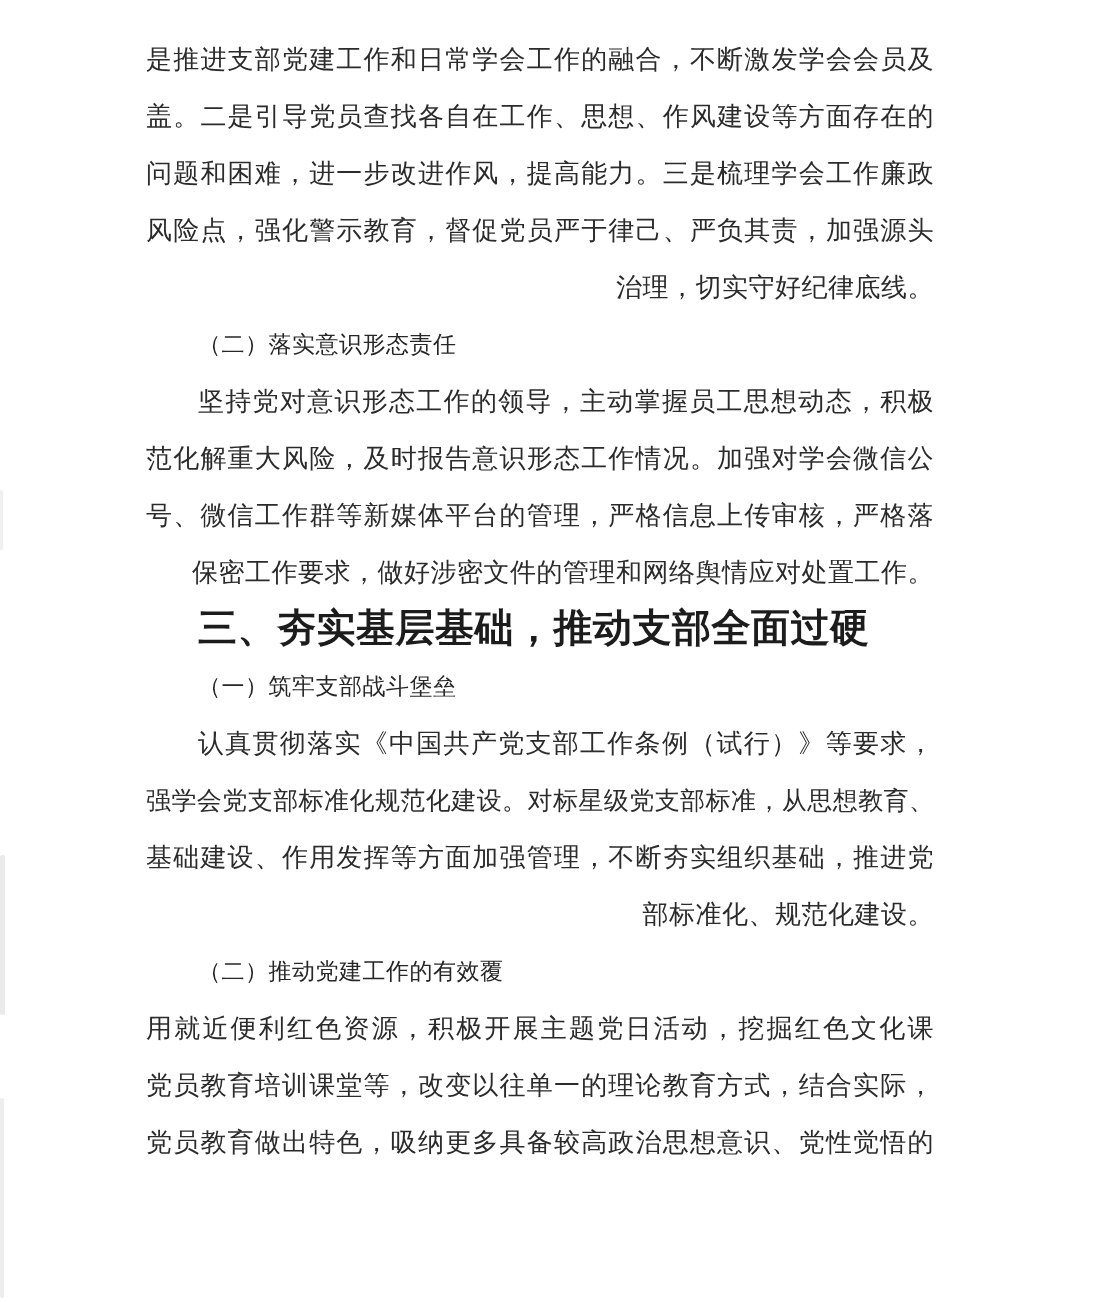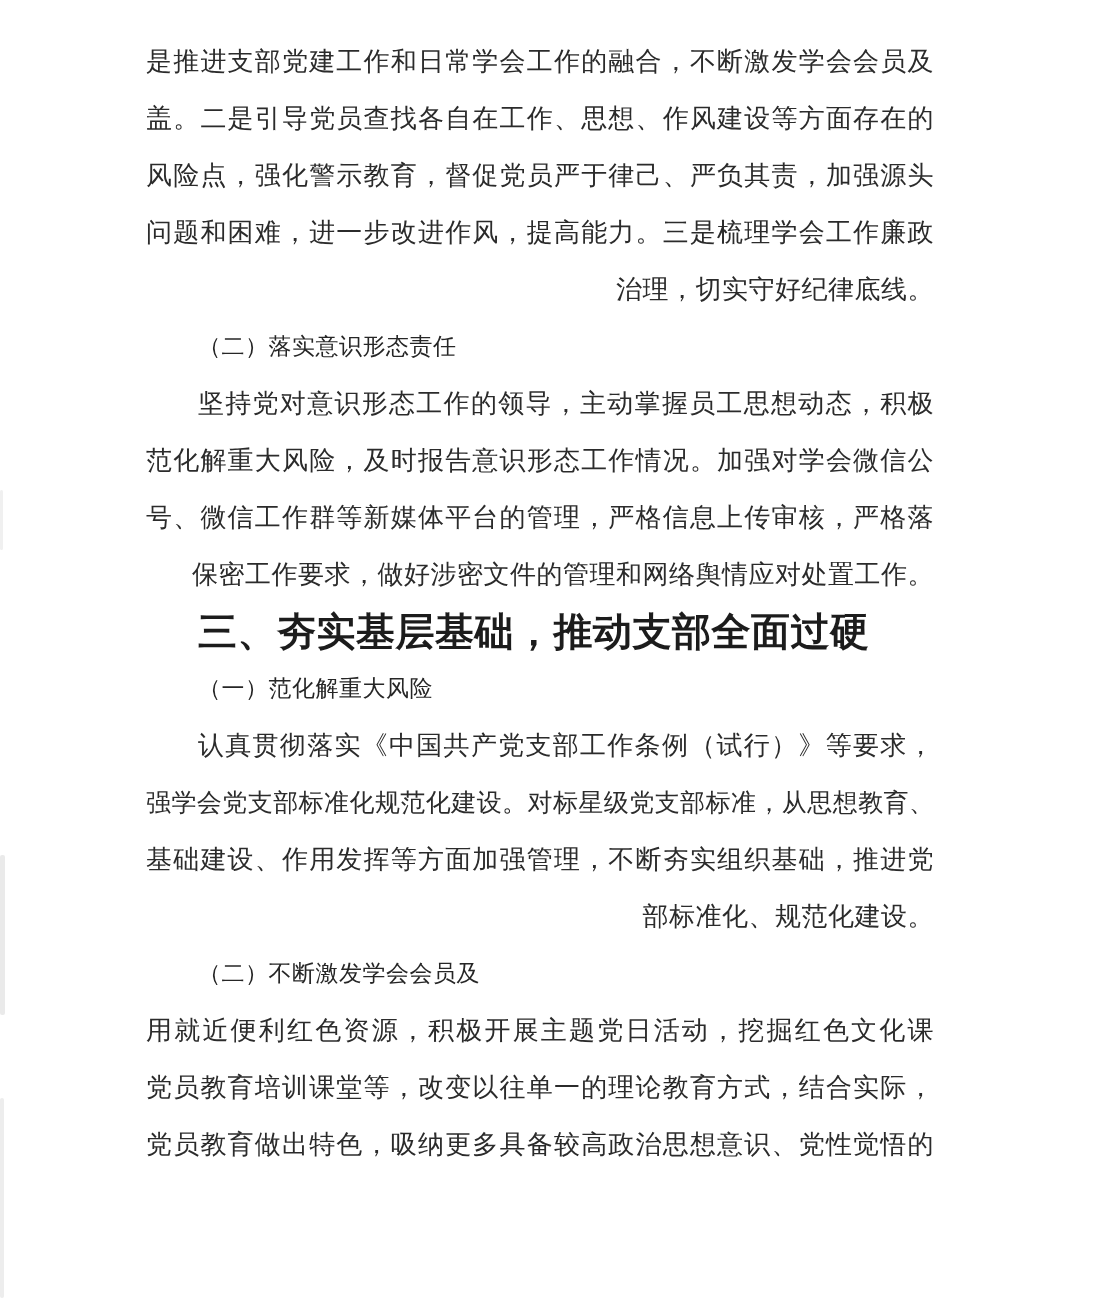--- a/index.html
+++ b/index.html
@@ -6,21 +6,21 @@
     margin: 0;
     padding: 0;
     background: #ffffff;
   }
   .sheet {
     position: relative;
     width: 1104px;
     height: 1302px;
     background: #ffffff;
     overflow: hidden;
-    font-family: Liberation Sans, sans-serif;
+    font-family: Liberation Mono, monospace;
   }
   .doc {
     position: absolute;
     left: 146px;
     top: 33px;
     width: 788px;
   }
   .line {
     height: 57px;
     line-height: 57px;
@@ -63,35 +63,35 @@
     border-radius: 2px;
   }
 </style>
 </head>
 <body>
 
 <div class="sheet">
   <div class="doc">
       <div class="line body fill">是推进支部党建工作和日常学会工作的融合，不断激发学会会员及</div>
       <div class="line body fill">盖。二是引导党员查找各自在工作、思想、作风建设等方面存在的</div>
+      <div class="line body fill">问题和困难，进一步改进作风，提高能力。三是梳理学会工作廉政</div>
       <div class="line body fill">风险点，强化警示教育，督促党员严于律己、严负其责，加强源头</div>
-      <div class="line body fill">问题和困难，进一步改进作风，提高能力。三是梳理学会工作廉政</div>
       <div class="line body">治理，切实守好纪律底线。</div>
       <div class="line heading">（二）落实意识形态责任</div>
       <div class="line body fill indent">坚持党对意识形态工作的领导，主动掌握员工思想动态，积极防</div>
       <div class="line body fill">范化解重大风险，及时报告意识形态工作情况。加强对学会微信公众</div>
       <div class="line body fill">号、微信工作群等新媒体平台的管理，严格信息上传审核，严格落实</div>
       <div class="line body">保密工作要求，做好涉密文件的管理和网络舆情应对处置工作。</div>
       <div class="line heading-bold">三、夯实基层基础，推动支部全面过硬</div>
-      <div class="line heading">（一）范化解重大风险</div>
+      <div class="line heading">（一）筑牢支部战斗堡垒</div>
       <div class="line body fill indent">认真贯彻落实《中国共产党支部工作条例（试行）》等要求，加</div>
       <div class="line body fill tight">强学会党支部标准化规范化建设。对标星级党支部标准，从思想教育、</div>
       <div class="line body fill">基础建设、作用发挥等方面加强管理，不断夯实组织基础，推进党支</div>
       <div class="line body">部标准化、规范化建设。</div>
-      <div class="line heading">（二）不断激发学会会员及</div>
+      <div class="line heading">（二）推动党建工作的有效覆</div>
       <div class="line body fill">用就近便利红色资源，积极开展主题党日活动，挖掘红色文化课堂、</div>
       <div class="line body fill">党员教育培训课堂等，改变以往单一的理论教育方式，结合实际，将</div>
       <div class="line body fill">党员教育做出特色，吸纳更多具备较高政治思想意识、党性觉悟的入</div>
     </div>
 <div class="artifact" style="left: 0px; top: 490px; width: 3px; height: 60px; background: rgb(240, 240, 240);"></div>
     <div class="artifact" style="left: 0px; top: 855px; width: 5px; height: 160px; background: rgb(234, 234, 234);"></div>
     <div class="artifact" style="left: 0px; top: 1098px; width: 4px; height: 200px; background: rgb(237, 237, 237);"></div>
   </div>
 
 </body></html>

